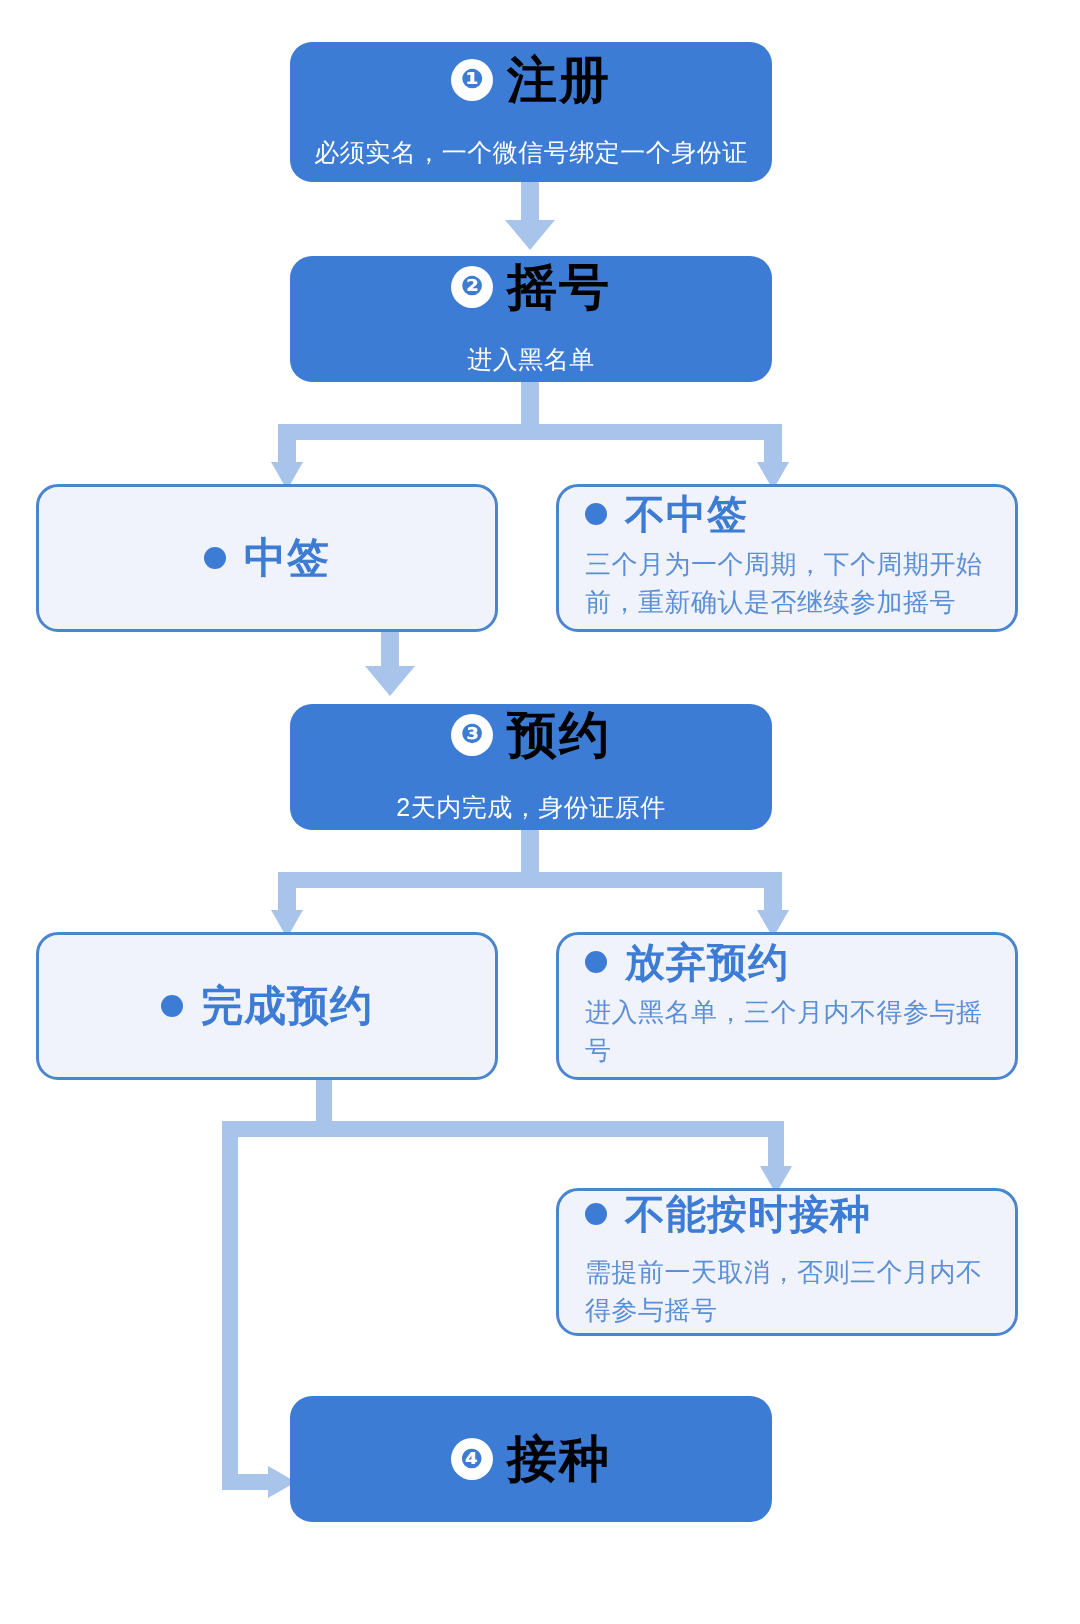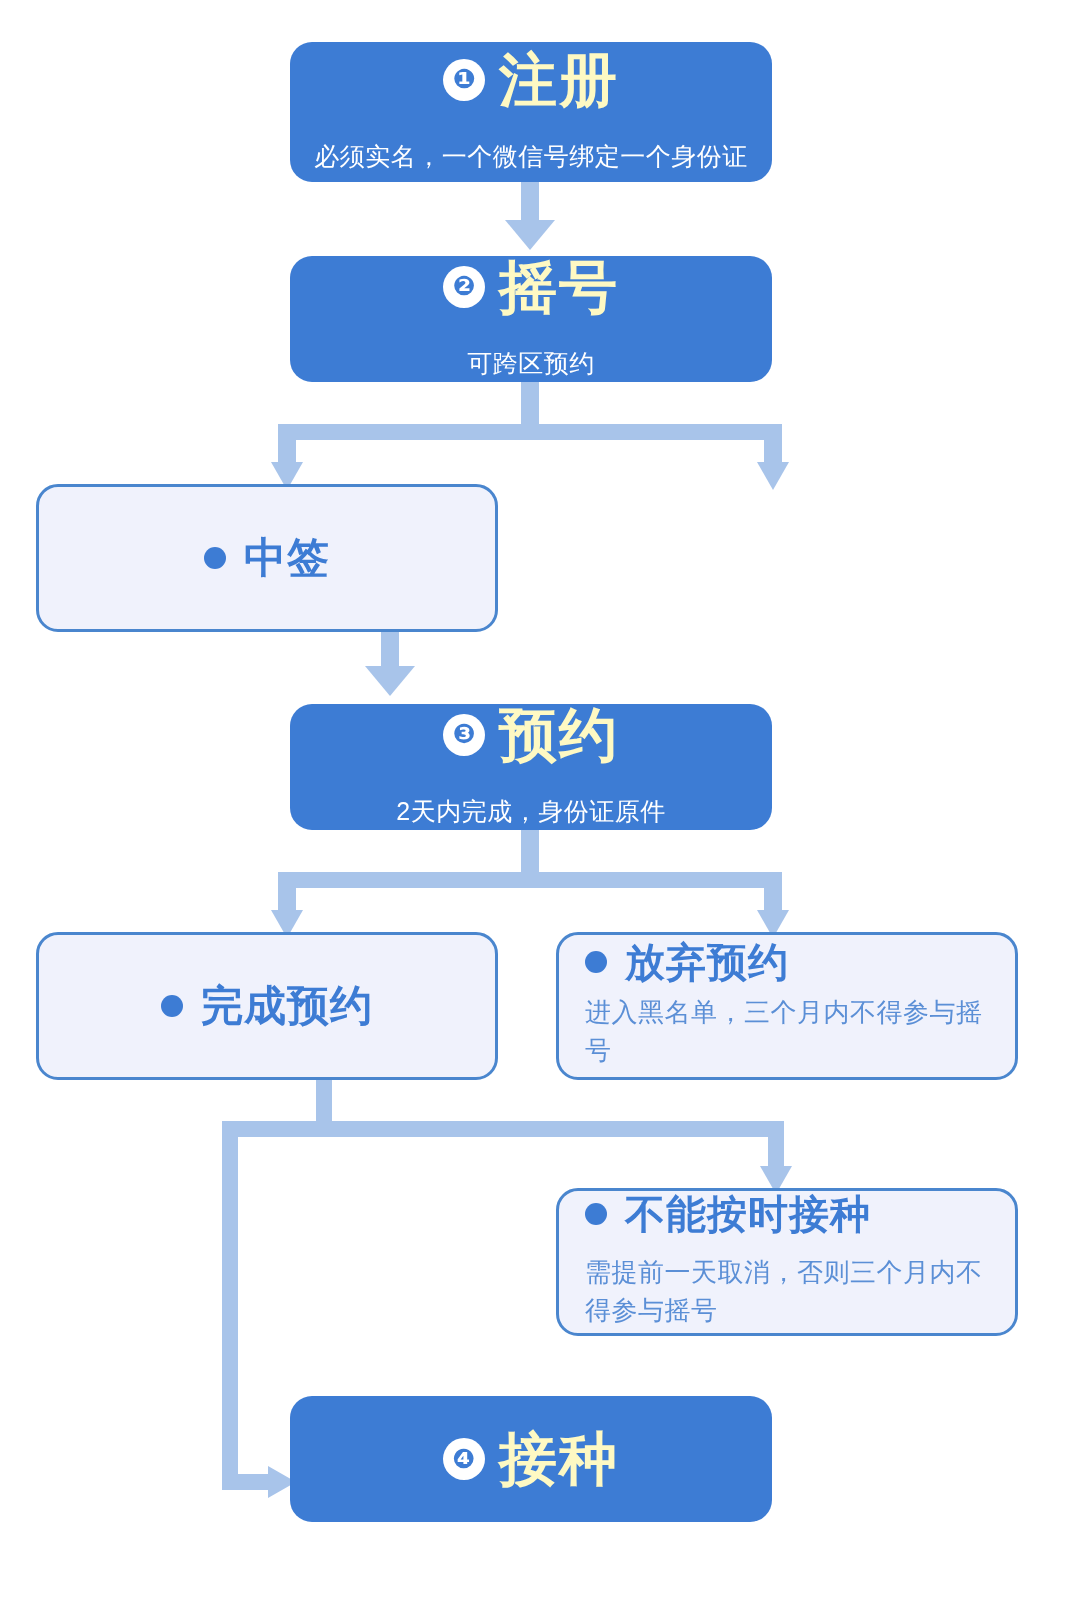--- a/index.html
+++ b/index.html
@@ -56,24 +56,24 @@
     width: 42px;
     height: 42px;
     border-radius: 50%;
     background: #ffffff;
     color: #3D7CD4;
     font-size: 27px;
     font-weight: bold;
     line-height: 1;
   }
   .step .step-title {
-    font-size: 58px;
+    font-size: 50px;
     font-weight: bold;
     letter-spacing: 2px;
-    color: #fef9c3;
+    color: #000000;
   }
   .step .step-sub {
     margin-top: 31px;
     font-size: 25px;
     font-weight: normal;
     color: #ffffff;
     letter-spacing: 0.5px;
     line-height: 1.35;
   }
 
@@ -180,30 +180,37 @@
       <span class="step-title">注册</span>
     </div>
     <div class="step-sub">必须实名，一个微信号绑定一个身份证</div>
   </div>
 
   <div class="node step" style="left:290px; top:256px; width:482px; height:126px;">
     <div class="step-head">
       <span class="step-num">❷</span>
       <span class="step-title">摇号</span>
     </div>
-    <div class="step-sub">可跨区预约</div>
+    <div class="step-sub">进入黑名单</div>
   </div>
 
   <div class="node outcome centered" style="left:36px; top:484px; width:462px; height:148px;">
     <div class="outcome-head">
       <span class="bullet"></span>
       <span class="outcome-title">中签</span>
     </div>
   </div>
 
+  <div class="node outcome" style="left:556px; top:484px; width:462px; height:148px;">
+    <div class="outcome-head">
+      <span class="bullet"></span>
+      <span class="outcome-title">不中签</span>
+    </div>
+    <div class="outcome-sub">三个月为一个周期，下个周期开始前，重新确认是否继续参加摇号</div>
+  </div>
 
   <div class="node step" style="left:290px; top:704px; width:482px; height:126px;">
     <div class="step-head">
       <span class="step-num">❸</span>
       <span class="step-title">预约</span>
     </div>
     <div class="step-sub">2天内完成，身份证原件</div>
   </div>
 
   <div class="node outcome" style="left:556px; top:932px; width:462px; height:148px;">

